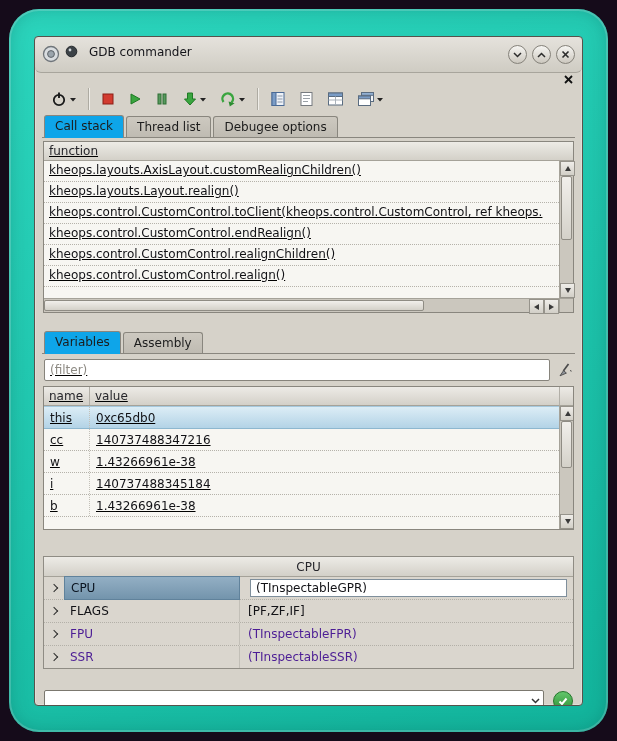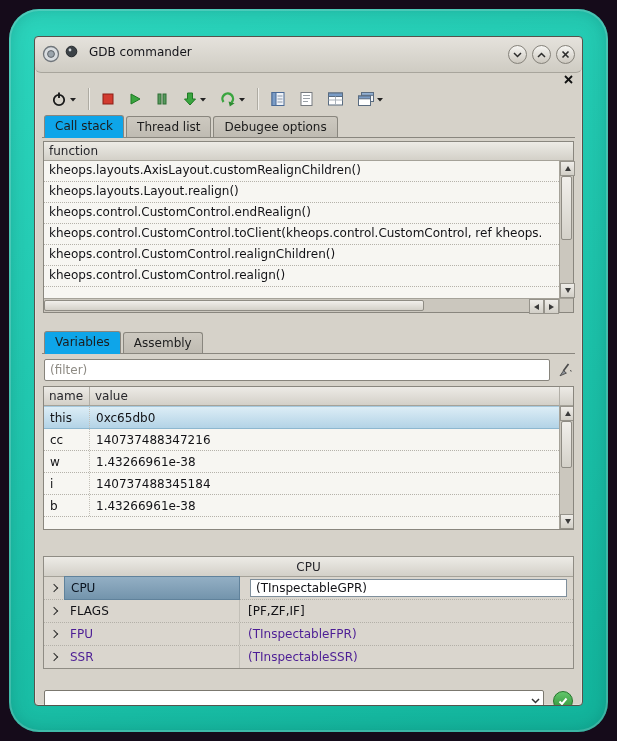--- a/index.html
+++ b/index.html
@@ -37,21 +37,21 @@
   .tbtn{height:28px;display:flex;align-items:center;justify-content:center;padding:0 3px;border-radius:3px;}
   .chev{margin-left:1px;display:flex;align-items:center;}
   .tsep{width:0;height:22px;border-left:1px solid #aeaba2;border-right:1px solid #f0eee9;margin:0 8px;}
   .tgap{width:7px;}
   
   .notebook{margin:0 7px;}
   .tabbar{display:flex;align-items:flex-end;border-bottom:1px solid #89867e;padding-left:2px;height:24px;}
   .tab{font-size:12px;color:#1c1c1c;padding:3px 10px;border:1px solid #89867e;border-bottom:none;
     border-radius:3px 3px 0 0;background:linear-gradient(#cdc9c0,#bfbbb2);margin-right:2px;position:relative;}
   .tab.active{background:#0ea5e9;padding-bottom:5px;margin-bottom:-1px;z-index:2;}
-  .page{padding:3px 1px 16px 1px;}
+  .page{padding:3px 1px 16px 1px;text-decoration:underline;}
   
   .panel{border:1px solid #89867e;background:#f7f6f2;display:grid;}
   .panel.callstack{height:170px;grid-template-columns:1fr 14px;grid-template-rows:19px 1fr 14px;}
   .panel.vars{height:142px;grid-template-columns:1fr 14px;grid-template-rows:19px 1fr;overflow:hidden;}
   .colhead{background:linear-gradient(#edebe6,#d3d0c8);border-bottom:1px solid #a5a299;
     font-size:12px;color:#26262b;display:flex;align-items:center;}
   .colhead.span2{grid-column:1/3;}
   .colhead .hcell{padding:0 5px;height:100%;display:flex;align-items:center;border-right:1px solid #b2afa7;}
   .rows{overflow:hidden;background:#f7f6f2;}
   .lrow{height:20px;line-height:19px;font-size:12px;color:#121216;padding:0 5px;
@@ -262,22 +262,22 @@
         <span class="tab">Debugee options</span>
       </div>
       <div class="page">
         <div class="panel callstack">
           <div class="colhead span2">
             <span class="hcell" style="border-right:none;">function</span>
           </div>
           <div class="rows">
             <div class="lrow">kheops.layouts.AxisLayout.customRealignChildren()</div>
             <div class="lrow">kheops.layouts.Layout.realign()</div>
+            <div class="lrow">kheops.control.CustomControl.toClient(kheops.control.CustomControl, ref kheops.</div>
             <div class="lrow">kheops.control.CustomControl.endRealign()</div>
-            <div class="lrow">kheops.control.CustomControl.toClient(kheops.control.CustomControl, ref kheops.</div>
             <div class="lrow">kheops.control.CustomControl.realignChildren()</div>
             <div class="lrow">kheops.control.CustomControl.realign()</div>
           </div>
           <div class="vscroll">
             <span class="sbtn">
                 <span class="tri up"></span>
               </span>
             <span class="strack">
                 <span class="sthumb vthumb"></span>
               </span>

